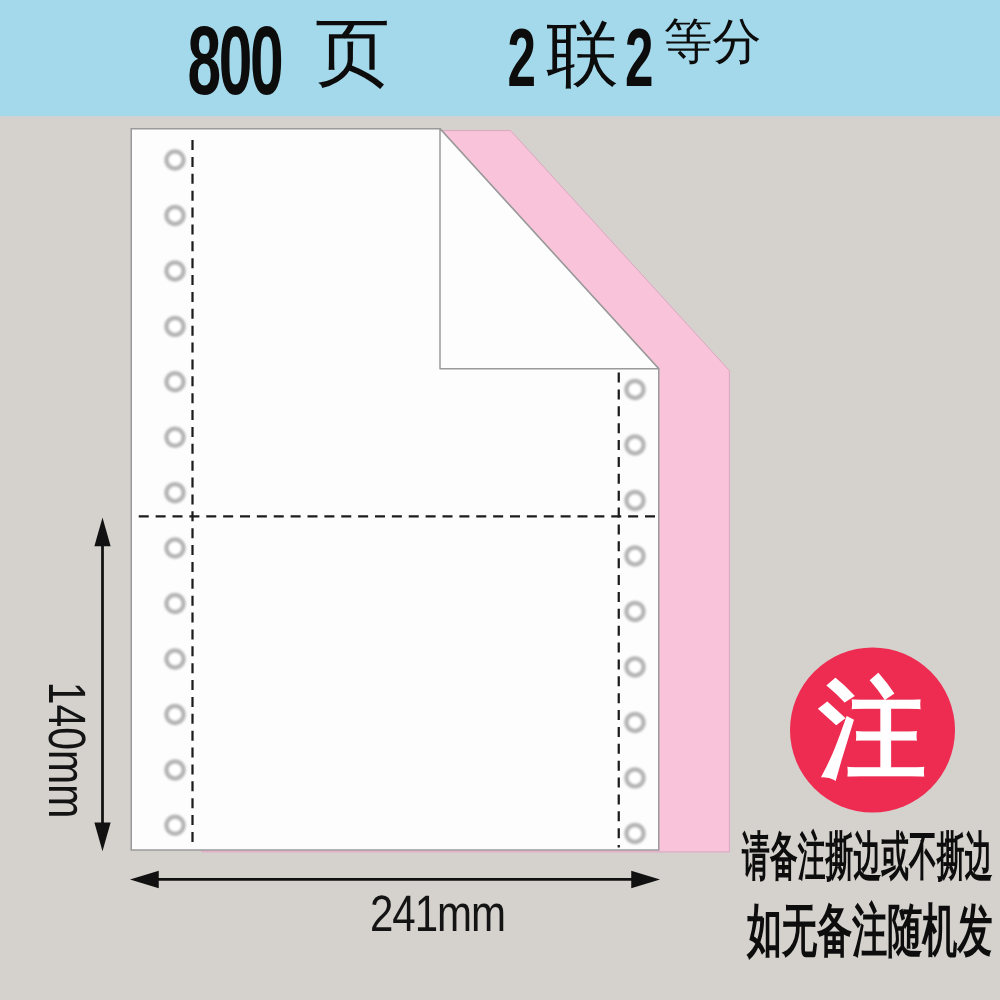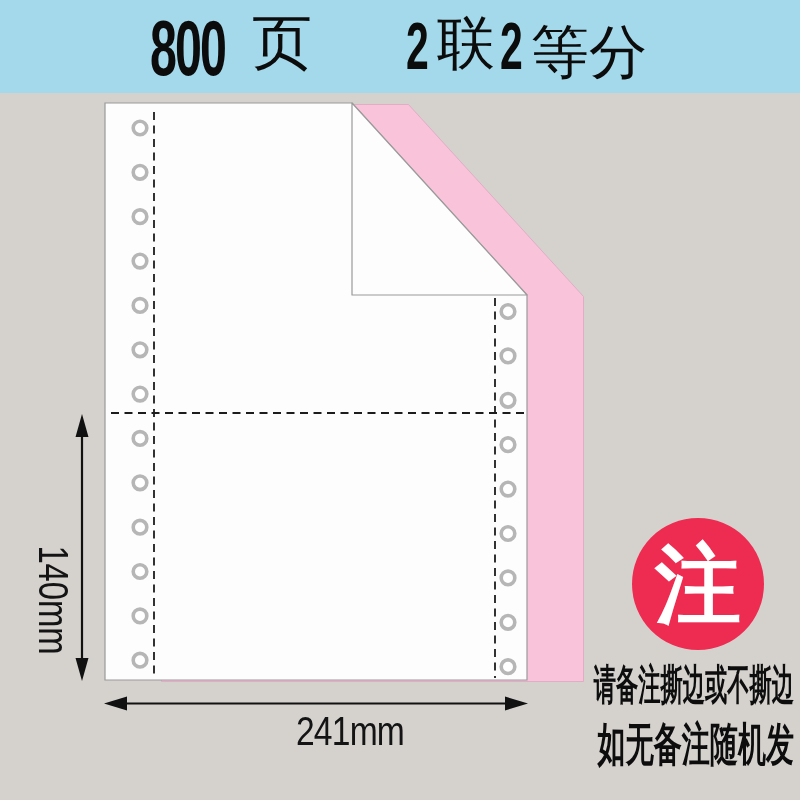--- a/index.html
+++ b/index.html
@@ -18,21 +18,21 @@
     font-family:"Liberation Sans",sans-serif;font-weight:900;
     display:inline-block;transform:scaleX(0.62);transform-origin:0 50%;
     letter-spacing:-3px;
   }
   .cjk-serif{font-family:"DejaVu Serif","Liberation Serif",serif;font-weight:400;}
   #t800{left:150px;top:9px;font-size:78px;}
   #tpage{left:252px;top:12px;font-size:60px;}
   #t2a{left:406px;top:13px;font-size:66px;}
   #tlian{left:437px;top:14px;font-size:58px;}
   #t2b{left:500px;top:13px;font-size:66px;}
-  #tdengfen{left:531px;top:28px;font-size:58px;font-family:Liberation Mono, monospace;}
+  #tdengfen{left:531px;top:14px;font-size:39px;}
 
   
   svg.sheet{position:absolute;left:0;top:0;}
 
   
   .dim-label{position:absolute;color:#141414;line-height:1;white-space:nowrap;}
   #height-label{
     left:-58px;top:578px;width:220px;height:44px;text-align:center;
     font-size:42px;transform:rotate(90deg) scaleX(0.78);
   }

